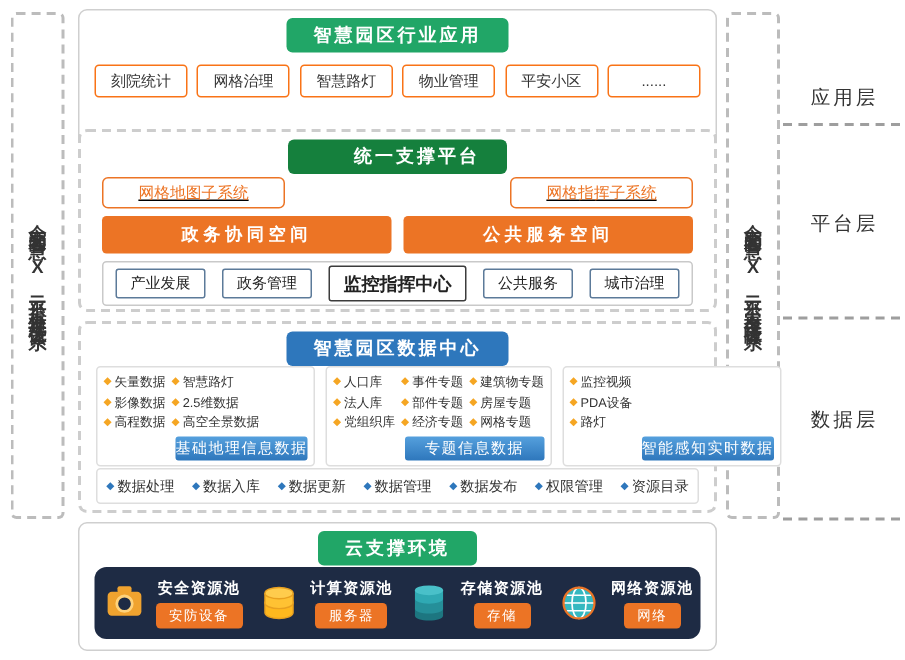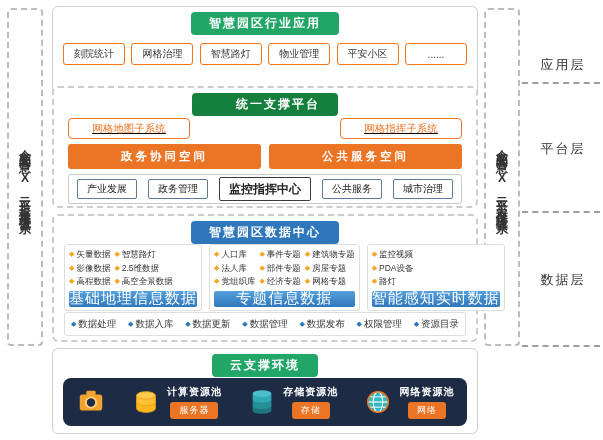--- a/index.html
+++ b/index.html
@@ -54,22 +54,22 @@
   .data-groups { position:absolute; top:28px; left:10px; right:10px; display:flex; gap:7px; }
   .data-group { border:1px solid #dedede; border-radius:3px; padding:3px 4px 3px 4px; background:#fff;
           display:flex; flex-direction:column; }
   .g1 { flex:1.2; } .g2 { flex:1.55; } .g3 { flex:0.75; }
   .group-cols { display:flex; gap:4px; flex:1; }
   .group-col { display:flex; flex-direction:column; justify-content:flex-start; }
   .d-item { font-size:8.5px; color:#333; white-space:nowrap; line-height:1.6; }
   .bullet { color:#f5a623; font-size:7px; margin-right:2px; vertical-align:1px; }
   .bullet.blue { color:#2e77bc; }
   .group-bar { height:16px; margin-top:2px; background:linear-gradient(#55a0dd,#2e77bc); color:#fff;
-          font-size:15px; border-radius:2px; display:flex; align-items:center; justify-content:center;
-          letter-spacing:1px; white-space:nowrap; }
+          font-size:10px; border-radius:2px; display:flex; align-items:center; justify-content:center;
+          letter-spacing:1px; white-space:nowrap;margin-left:48px; }
   .func-row { position:absolute; top:96px; left:10px; right:10px; height:24px; border:1px solid #dedede;
           border-radius:3px; background:#fff; display:flex; align-items:center; justify-content:space-around; }
   .func-item { font-size:9.5px; color:#333; white-space:nowrap; }
 
   
   .cloud-box { position:absolute; top:29px; left:10px; right:10px; bottom:7px; background:#1e2b44;
           border-radius:8px; display:flex; align-items:center; justify-content:space-around; }
   .pool { display:flex; align-items:center; gap:6px; }
   .pool-icon { width:30px; height:30px; flex:0 0 30px; }
   .pool-right { display:flex; flex-direction:column; align-items:center; gap:3px; }
@@ -195,20 +195,24 @@
   <div class="section" id="cloud-section">
     <div class="pill green">云支撑环境</div>
     <div class="cloud-box">
 
       <div class="pool">
         <svg class="pool-icon" viewBox="0 0 32 32">
           <rect x="11" y="4" width="10" height="5" rx="1.5" fill="#f0a32f"></rect>
           <rect x="4" y="8" width="24" height="17" rx="3" fill="#f0a32f"></rect>
           <circle cx="16" cy="16.5" r="5.5" fill="#1e2b44" stroke="#ffd27a" stroke-width="2"></circle>
         </svg>
+        <div class="pool-right">
+          <div class="pool-name">安全资源池</div>
+          <div class="pool-chip">安防设备</div>
+        </div>
       </div>
 
       <div class="pool">
         <svg class="pool-icon" viewBox="0 0 32 32">
           <path d="M6 15v8c0 2.2 4.5 4 10 4s10-1.8 10-4v-8" fill="#ffb81e" stroke="#e8a020"></path>
           <path d="M6 9v7c0 2.2 4.5 4 10 4s10-1.8 10-4V9" fill="#ffc233" stroke="#e8a020"></path>
           <ellipse cx="16" cy="9" rx="10" ry="4" fill="#ffcc4d" stroke="#e8a020"></ellipse>
         </svg>
         <div class="pool-right">
           <div class="pool-name">计算资源池</div>

